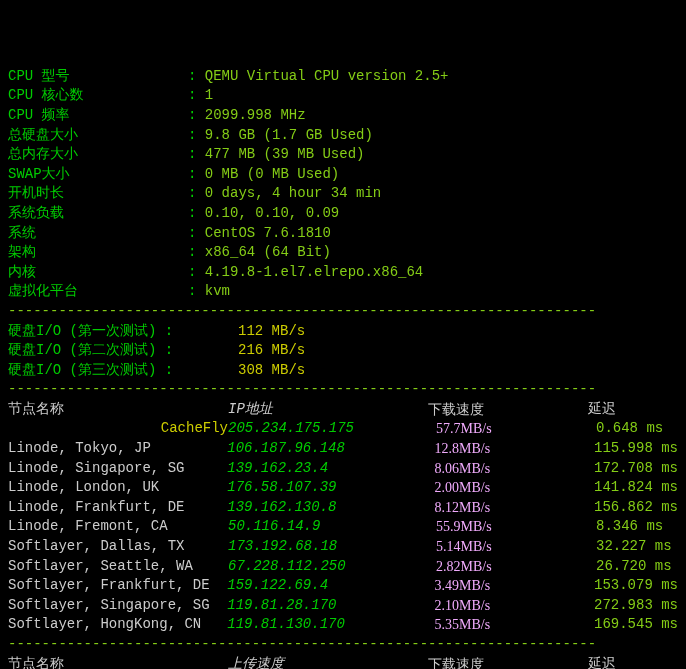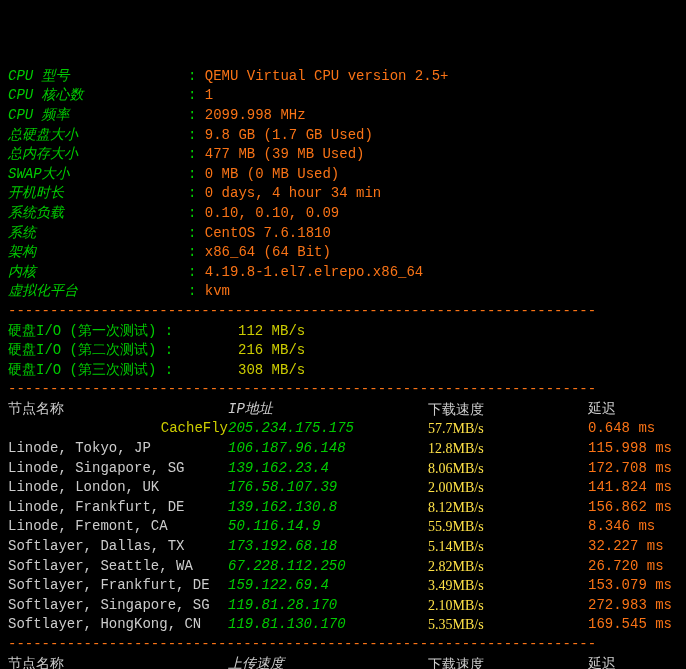--- a/index.html
+++ b/index.html
@@ -5,31 +5,31 @@
   body {
     background: #000;
     color: #ccc;
     font-family: "Consolas", "Monaco", "Courier New", monospace;
     font-size: 14px;
     line-height: 1.4;
     margin: 0;
     padding: 8px;
     white-space: pre;
   }
-  .cyan { color: #f97316; }
+  .cyan { color: #84cc16; }
   .yellow { color: #cccc00; text-align: right; }
   .green { color: #00cc00; }
-  .red { color: #fde047; }
+  .red { color: #f0abfc; margin-left: 8px; }
   .white { color: #ccc; }
   .row { display: flex; }
   .c1 { width: 220px; }
   .c2 { width: 200px; font-style: italic; }
   .c3 { width: 160px; font-family: Liberation Serif, serif; }
   .c4 { flex: 1; }
-  .label { width: 180px; display: inline-block; font-style: italic; }
+  .label { width: 180px; display: inline-block; }
   .value { }
   .iolabel { width: 230px; display: inline-block; }
 </style>
 </head>
 <body>
 
 
 <div id="root"><div class="row"><span class="green label">CPU 型号</span><span class="green">: </span><span class="cyan value">QEMU Virtual CPU version 2.5+</span></div><div class="row"><span class="green label">CPU 核心数</span><span class="green">: </span><span class="cyan value">1</span></div><div class="row"><span class="green label">CPU 频率</span><span class="green">: </span><span class="cyan value">2099.998 MHz</span></div><div class="row"><span class="green label">总硬盘大小</span><span class="green">: </span><span class="cyan value">9.8 GB (1.7 GB Used)</span></div><div class="row"><span class="green label">总内存大小</span><span class="green">: </span><span class="cyan value">477 MB (39 MB Used)</span></div><div class="row"><span class="green label">SWAP大小</span><span class="green">: </span><span class="cyan value">0 MB (0 MB Used)</span></div><div class="row"><span class="green label">开机时长</span><span class="green">: </span><span class="cyan value">0 days, 4 hour 34 min</span></div><div class="row"><span class="green label">系统负载</span><span class="green">: </span><span class="cyan value">0.10, 0.10, 0.09</span></div><div class="row"><span class="green label">系统</span><span class="green">: </span><span class="cyan value">CentOS 7.6.1810</span></div><div class="row"><span class="green label">架构</span><span class="green">: </span><span class="cyan value">x86_64 (64 Bit)</span></div><div class="row"><span class="green label">内核</span><span class="green">: </span><span class="cyan value">4.19.8-1.el7.elrepo.x86_64</span></div><div class="row"><span class="green label">虚拟化平台</span><span class="green">: </span><span class="cyan value">kvm</span></div><div class="cyan">----------------------------------------------------------------------</div><div class="row"><span class="green iolabel">硬盘I/O (第一次测试) :</span><span class="yellow">112 MB/s</span></div><div class="row"><span class="green iolabel">硬盘I/O (第二次测试) :</span><span class="yellow">216 MB/s</span></div><div class="row"><span class="green iolabel">硬盘I/O (第三次测试) :</span><span class="yellow">308 MB/s</span></div><div class="cyan">----------------------------------------------------------------------</div><div class="row"><span class="white c1">节点名称</span><span class="white c2">IP地址</span><span class="white c3">下载速度</span><span class="white c4">延迟</span></div><div class="row"><span class="yellow c1">CacheFly</span><span class="green c2">205.234.175.175</span><span class="red c3">57.7MB/s</span><span class="cyan c4">0.648 ms</span></div><div class="row"><span class="white c1">Linode, Tokyo, JP</span><span class="green c2">106.187.96.148</span><span class="red c3">12.8MB/s</span><span class="cyan c4">115.998 ms</span></div><div class="row"><span class="white c1">Linode, Singapore, SG</span><span class="green c2">139.162.23.4</span><span class="red c3">8.06MB/s</span><span class="cyan c4">172.708 ms</span></div><div class="row"><span class="white c1">Linode, London, UK</span><span class="green c2">176.58.107.39</span><span class="red c3">2.00MB/s</span><span class="cyan c4">141.824 ms</span></div><div class="row"><span class="white c1">Linode, Frankfurt, DE</span><span class="green c2">139.162.130.8</span><span class="red c3">8.12MB/s</span><span class="cyan c4">156.862 ms</span></div><div class="row"><span class="white c1">Linode, Fremont, CA</span><span class="green c2">50.116.14.9</span><span class="red c3">55.9MB/s</span><span class="cyan c4">8.346 ms</span></div><div class="row"><span class="white c1">Softlayer, Dallas, TX</span><span class="green c2">173.192.68.18</span><span class="red c3">5.14MB/s</span><span class="cyan c4">32.227 ms</span></div><div class="row"><span class="white c1">Softlayer, Seattle, WA</span><span class="green c2">67.228.112.250</span><span class="red c3">2.82MB/s</span><span class="cyan c4">26.720 ms</span></div><div class="row"><span class="white c1">Softlayer, Frankfurt, DE</span><span class="green c2">159.122.69.4</span><span class="red c3">3.49MB/s</span><span class="cyan c4">153.079 ms</span></div><div class="row"><span class="white c1">Softlayer, Singapore, SG</span><span class="green c2">119.81.28.170</span><span class="red c3">2.10MB/s</span><span class="cyan c4">272.983 ms</span></div><div class="row"><span class="white c1">Softlayer, HongKong, CN</span><span class="green c2">119.81.130.170</span><span class="red c3">5.35MB/s</span><span class="cyan c4">169.545 ms</span></div><div class="cyan">----------------------------------------------------------------------</div><div class="row"><span class="white c1">节点名称</span><span class="white c2">上传速度</span><span class="white c3">下载速度</span><span class="white c4">延迟</span></div></div>
 
 

